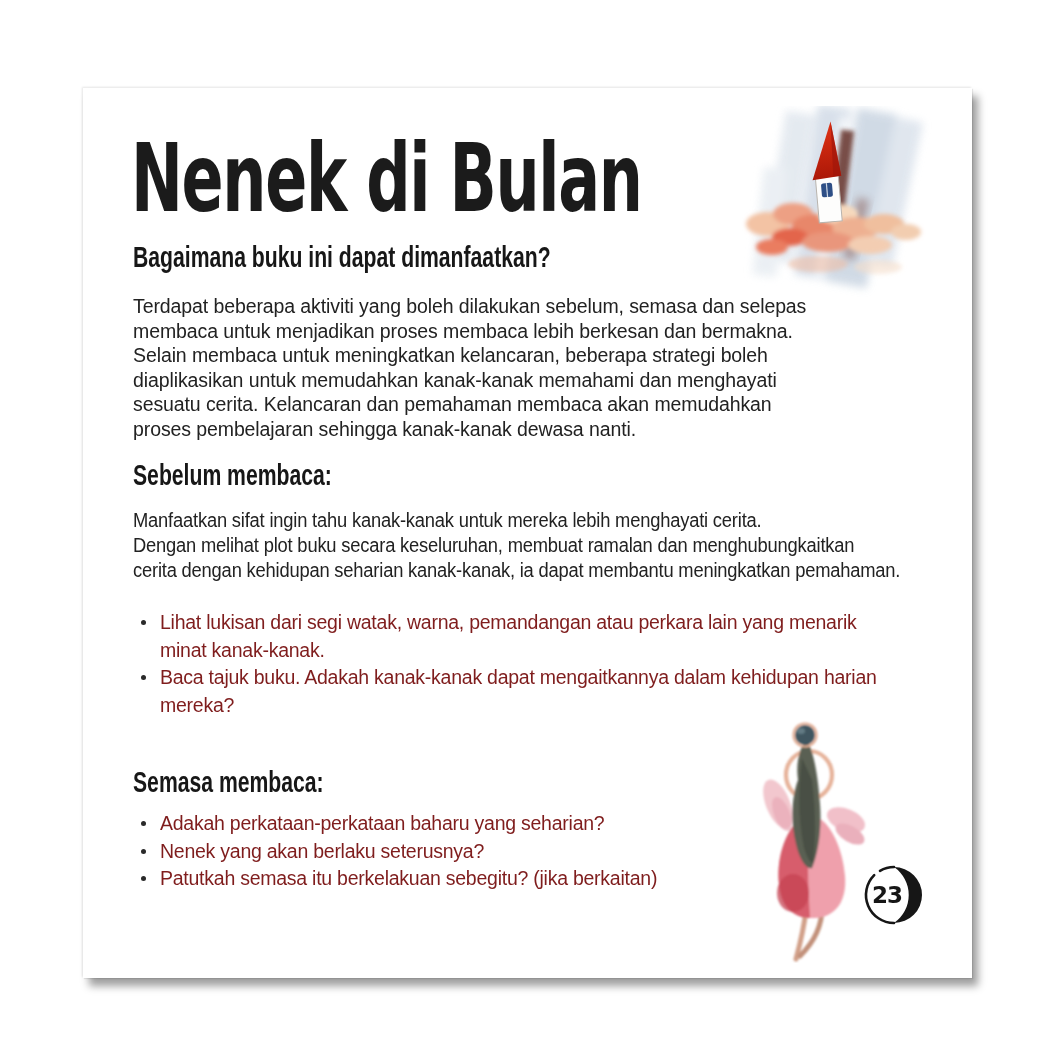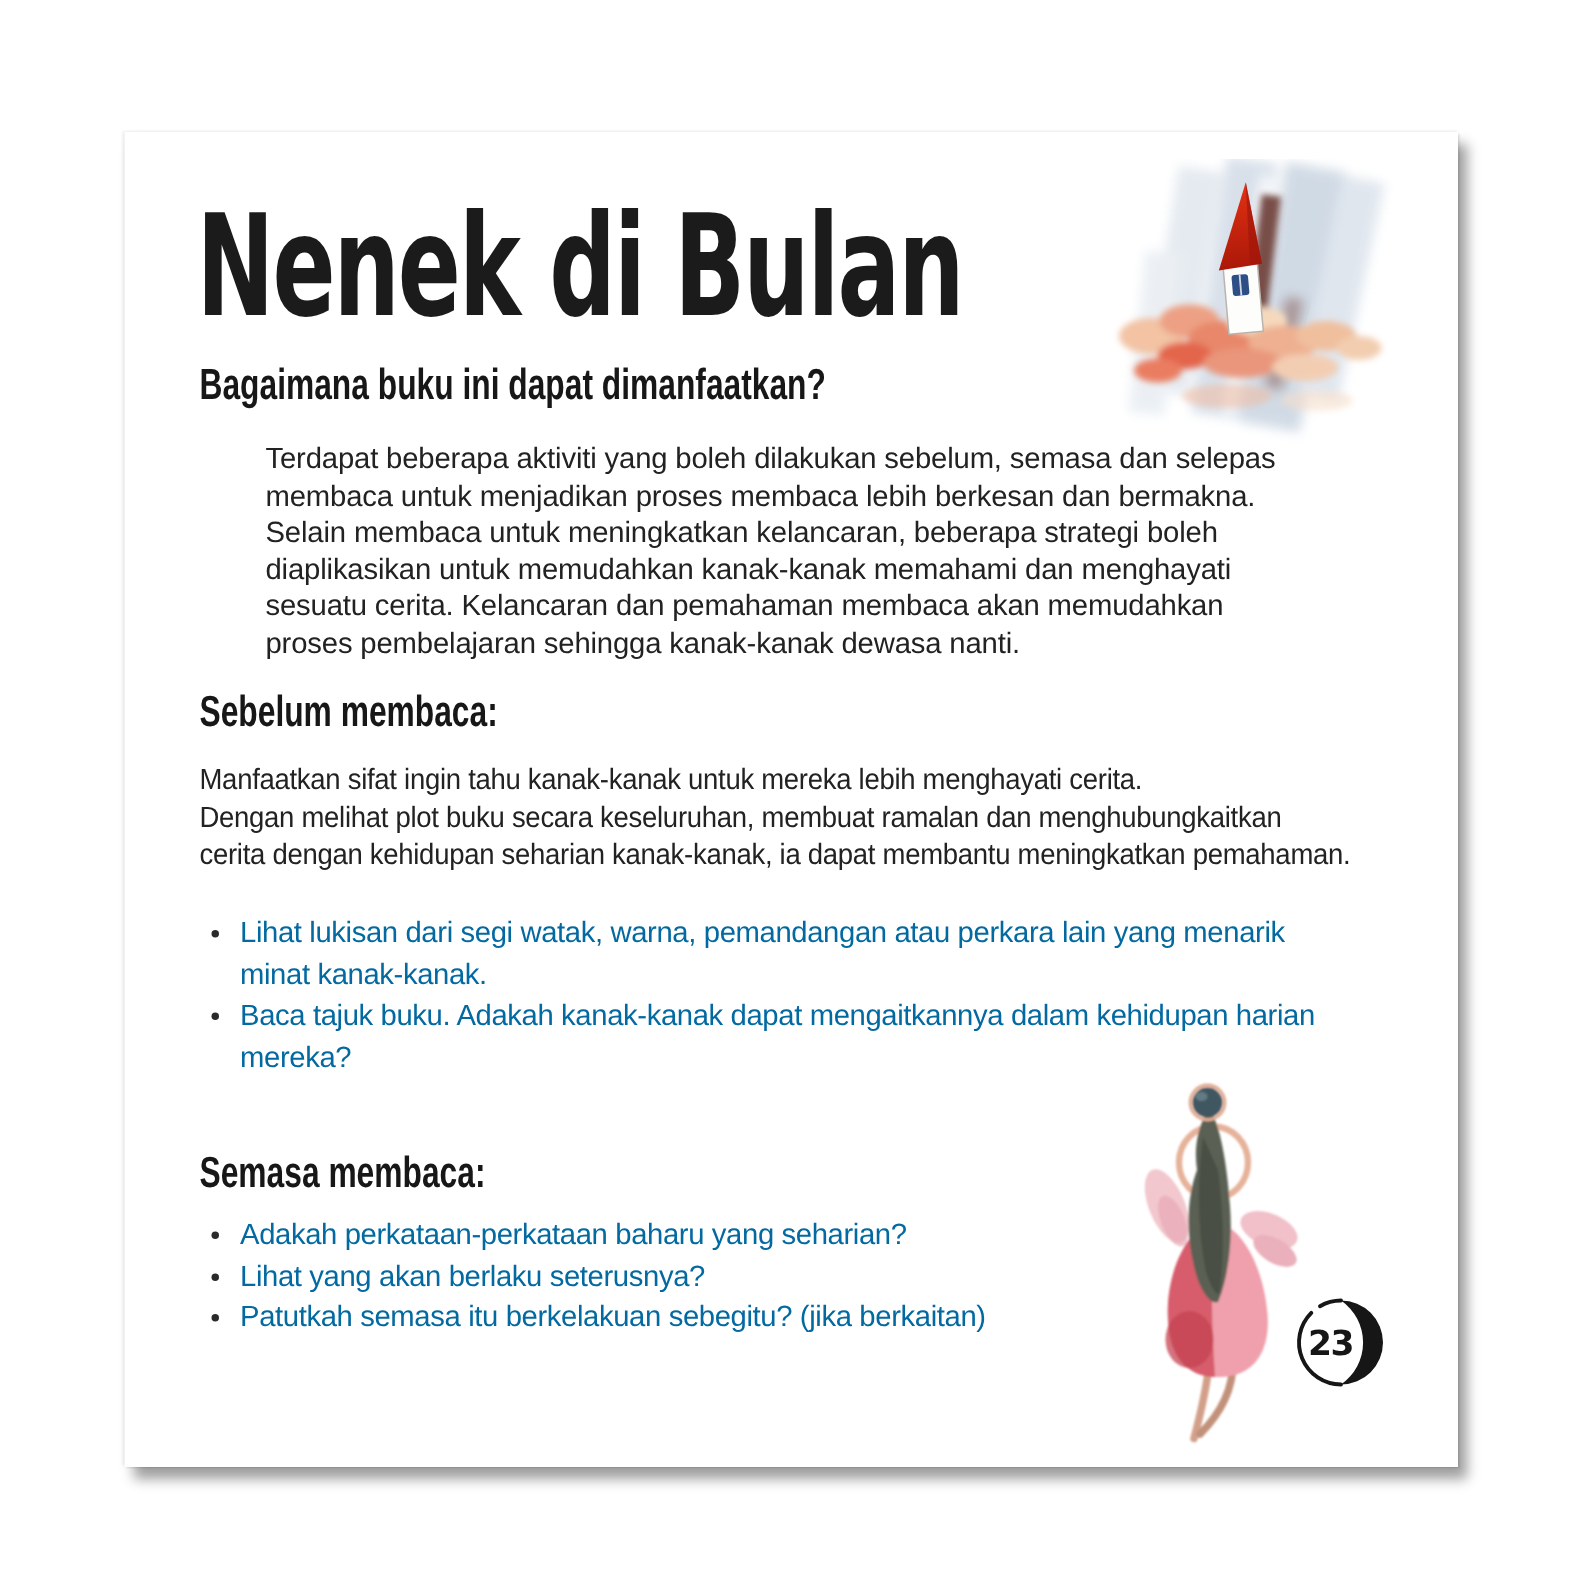--- a/index.html
+++ b/index.html
@@ -12,25 +12,25 @@
   .title{left:48px;top:44px;font-family:"DejaVu Sans",sans-serif;font-weight:bold;
          font-size:94px;line-height:94px;color:#1b1b1b;white-space:nowrap;
          transform:scaleX(.66);transform-origin:0 0;letter-spacing:-2px;}
   .heading{font-family:"Liberation Sans",sans-serif;font-weight:bold;font-size:29px;
            line-height:29px;color:#171717;white-space:nowrap;
            transform:scaleX(.73);transform-origin:0 0;}
   .h1{left:50px;top:155px;}
   .h2{left:50px;top:373px;}
   .h3{left:50px;top:680px;}
   .para{left:50px;font-size:19.5px;color:#222;white-space:pre-line;}
-  .para1{top:206px;width:760px;line-height:24.6px;letter-spacing:-0.1px;margin-left:44px;}
+  .para1{top:206px;width:760px;line-height:24.6px;letter-spacing:-0.1px;}
   .para2{top:420px;width:860px;line-height:25px;letter-spacing:-0.2px;
          transform:scaleX(.94);transform-origin:0 0;}
   ul.blist{left:50px;margin:0;padding:0;list-style:none;font-size:19.5px;
-           line-height:27.5px;letter-spacing:-0.25px;color:#0369a1;width:770px;}
+           line-height:27.5px;letter-spacing:-0.25px;color:#7f1d1d;width:770px;}
   .list1{top:521px;}
   .list2{top:722px;}
   ul.blist li{position:relative;padding-left:27px;}
   ul.blist li .dot{position:absolute;left:8px;top:11px;width:5px;height:5px;border-radius:50%;
                    background:#2a2a2a;}
   svg text{font-family:"DejaVu Sans",sans-serif;}
 </style>
 </head>
 <body>
 
@@ -103,21 +103,21 @@
 
     <ul class="abs blist list1">
       <li><span class="dot"></span><span>Lihat lukisan dari segi watak, warna, pemandangan atau perkara lain yang menarik minat kanak-kanak.</span></li>
       <li><span class="dot"></span><span>Baca tajuk buku. Adakah kanak-kanak dapat mengaitkannya dalam kehidupan harian mereka?</span></li>
     </ul>
 
     <div class="abs heading h3">Semasa membaca:</div>
 
     <ul class="abs blist list2">
       <li><span class="dot"></span><span>Adakah perkataan-perkataan baharu yang seharian?</span></li>
-      <li><span class="dot"></span><span>Lihat yang akan berlaku seterusnya?</span></li>
+      <li><span class="dot"></span><span>Nenek yang akan berlaku seterusnya?</span></li>
       <li><span class="dot"></span><span>Patutkah semasa itu berkelakuan sebegitu? (jika berkaitan)</span></li>
     </ul>
 
     <svg class="abs" style="left:655px;top:630px;" width="135" height="245" viewBox="0 0 135 245" aria-hidden="true">
       <defs>
         <filter id="fb1" x="-30%" y="-30%" width="160%" height="160%">
             <feGaussianBlur stdDeviation=".8"></feGaussianBlur>
           </filter>
       </defs>
       <g filter="url(#fb1)">

